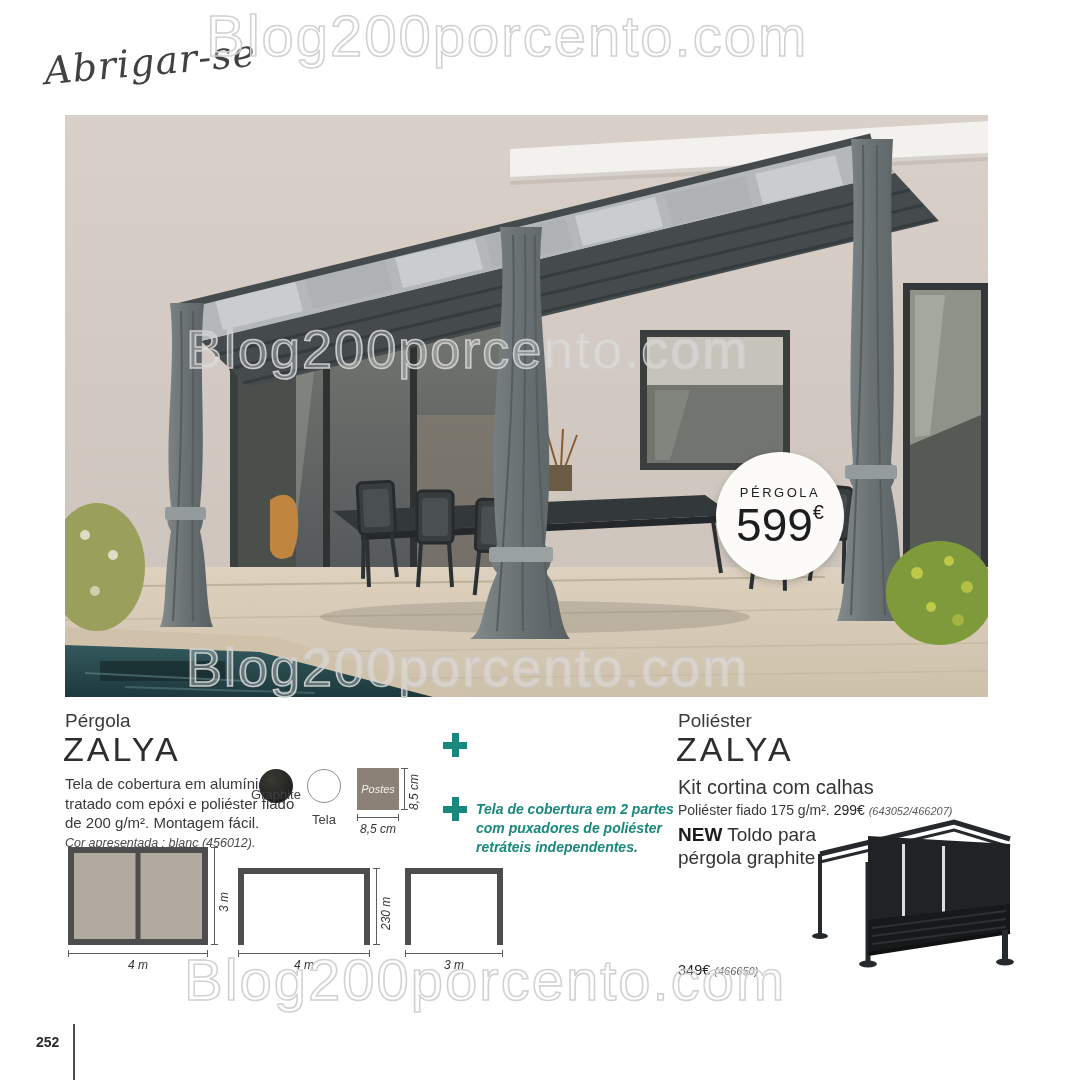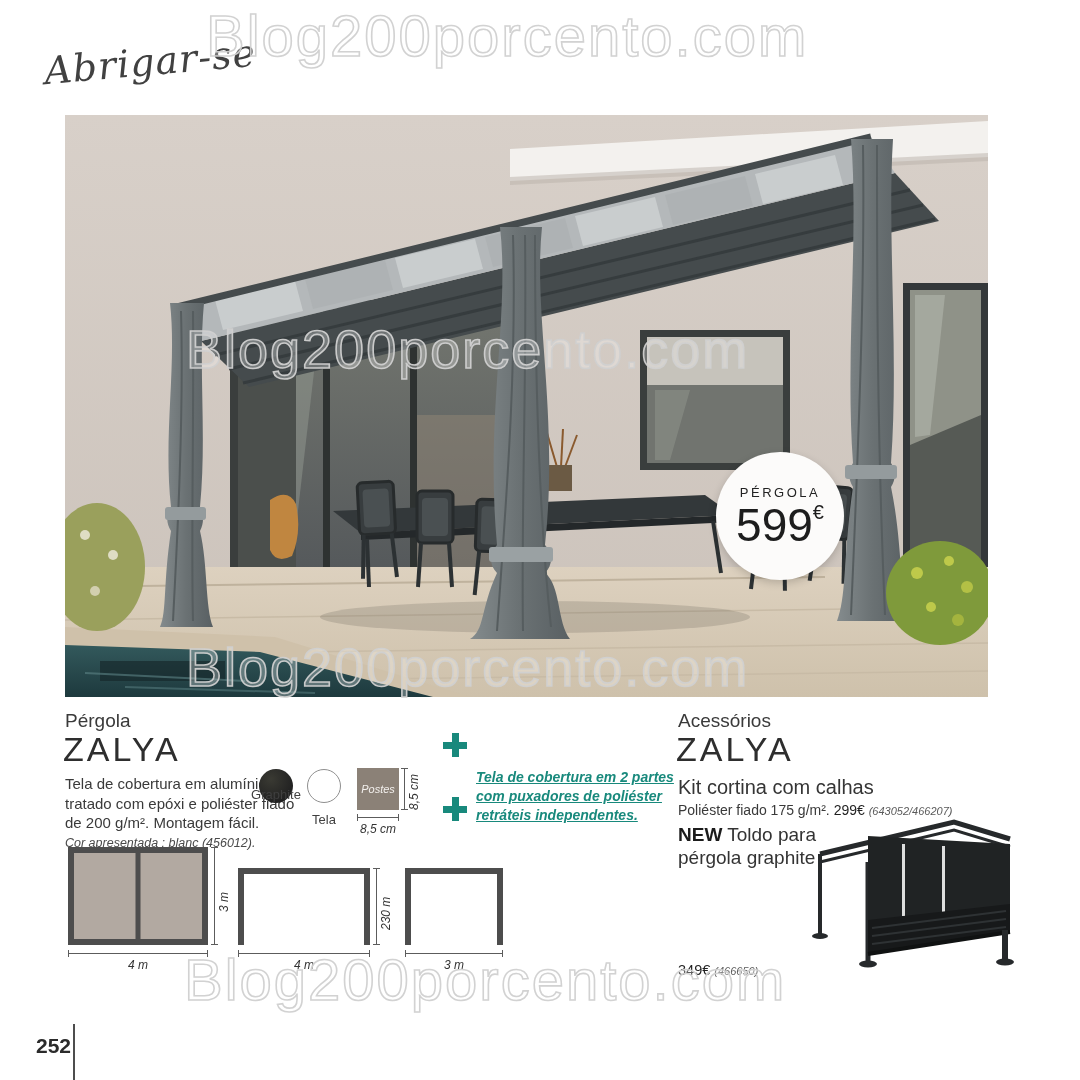--- a/index.html
+++ b/index.html
@@ -88,21 +88,21 @@
   .kit-title { font-size:20px; color:#353535; }
   .kit-line { font-size:14px; color:#3a3a3a; white-space:nowrap; }
   .price-bold { font-weight:400; color:#1f1f1f; }
   .refs { font-size:11px; font-style:italic; color:#5a5a5a; }
   .new-title { font-size:19px; line-height:1.2; color:#333; }
   .new-badge { font-weight:700; color:#1c1c1c; }
   .toldo-desc { font-size:13px; line-height:1.26; color:#3a3a3a; }
   .price-line { font-size:14.5px; }
 
   
-  .page-num { left:36px; top:1034px; font-size:21px; font-weight:700; color:#2b2b2b; }
+  .page-num { left:36px; top:1034px; font-size:14px; font-weight:700; color:#2b2b2b; }
   .page-rule { left:73px; top:1024px; width:2px; height:56px; background:#4d4d4d; }
 </style>
 </head>
 <body>
 
 <div id="page">
 
   <div class="abs script-label">Abrigar-se</div>
 
   <div class="abs wm wm-1">Blog200porcento.com</div>
@@ -306,41 +306,41 @@
   <div class="abs swatch-label" style="left:289px; top:812px;">Tela</div>
 
   <div class="abs postes-square" style="left:357px; top:768px;">Postes</div>
   <div class="abs dim-h" style="left:357px; top:817px; width:42px;"></div>
   <div class="abs dim-label" style="left:350px; top:822px; width:56px; text-align:center;">8,5 cm</div>
   <div class="abs dim-v" style="left:404px; top:768px; height:42px;"></div>
   <div class="abs dim-label rot" style="left:407px; top:810px;">8,5 cm</div>
 
   <div class="abs plus" style="left:443px; top:733px;"></div>
   <div class="abs plus" style="left:443px; top:797px;"></div>
-  <div class="abs feature-text" style="left:476px; top:768px; width:200px;text-decoration:underline;">Tela de cobertura em 2 partes com puxadores de poliéster retráteis independentes.</div>
+  <div class="abs feature-text" style="left:476px; top:800px; width:200px;">Tela de cobertura em 2 partes com puxadores de poliéster retráteis independentes.</div>
 
   <div class="abs draw-filled" style="left:68px; top:847px; width:140px; height:98px;">
     <div class="draw-divider"></div>
   </div>
   <div class="abs dim-h" style="left:68px; top:953px; width:140px;"></div>
   <div class="abs dim-label" style="left:68px; top:958px; width:140px; text-align:center;">4 m</div>
   <div class="abs dim-v" style="left:214px; top:847px; height:98px;"></div>
   <div class="abs dim-label rot" style="left:217px; top:912px;">3 m</div>
 
   <div class="abs draw-open" style="left:238px; top:868px; width:132px; height:77px;"></div>
   <div class="abs dim-h" style="left:238px; top:953px; width:132px;"></div>
   <div class="abs dim-label" style="left:238px; top:958px; width:132px; text-align:center;">4 m</div>
   <div class="abs dim-v" style="left:376px; top:868px; height:77px;"></div>
   <div class="abs dim-label rot" style="left:379px; top:930px;">230 m</div>
 
   <div class="abs draw-open" style="left:405px; top:868px; width:98px; height:77px;"></div>
   <div class="abs dim-h" style="left:405px; top:953px; width:98px;"></div>
   <div class="abs dim-label" style="left:405px; top:958px; width:98px; text-align:center;">3 m</div>
 
-  <div class="abs cat" style="left:678px; top:710px;">Acessórios</div>
+  <div class="abs cat" style="left:678px; top:710px;">Poliéster</div>
   <div class="abs prod-name" style="left:676px; top:730px;">ZALYA</div>
   <div class="abs kit-title" style="left:678px; top:776px;">Kit cortina com calhas</div>
   <div class="abs kit-line" style="left:678px; top:802px;">
     <span>Poliéster fiado 175 g/m².</span>
     <span class="price-bold">299€</span>
     <span class="refs">(643052/466207)</span>
   </div>
 
   <div class="abs new-title" style="left:678px; top:824px; width:160px;">
     <span class="new-badge">NEW</span>

